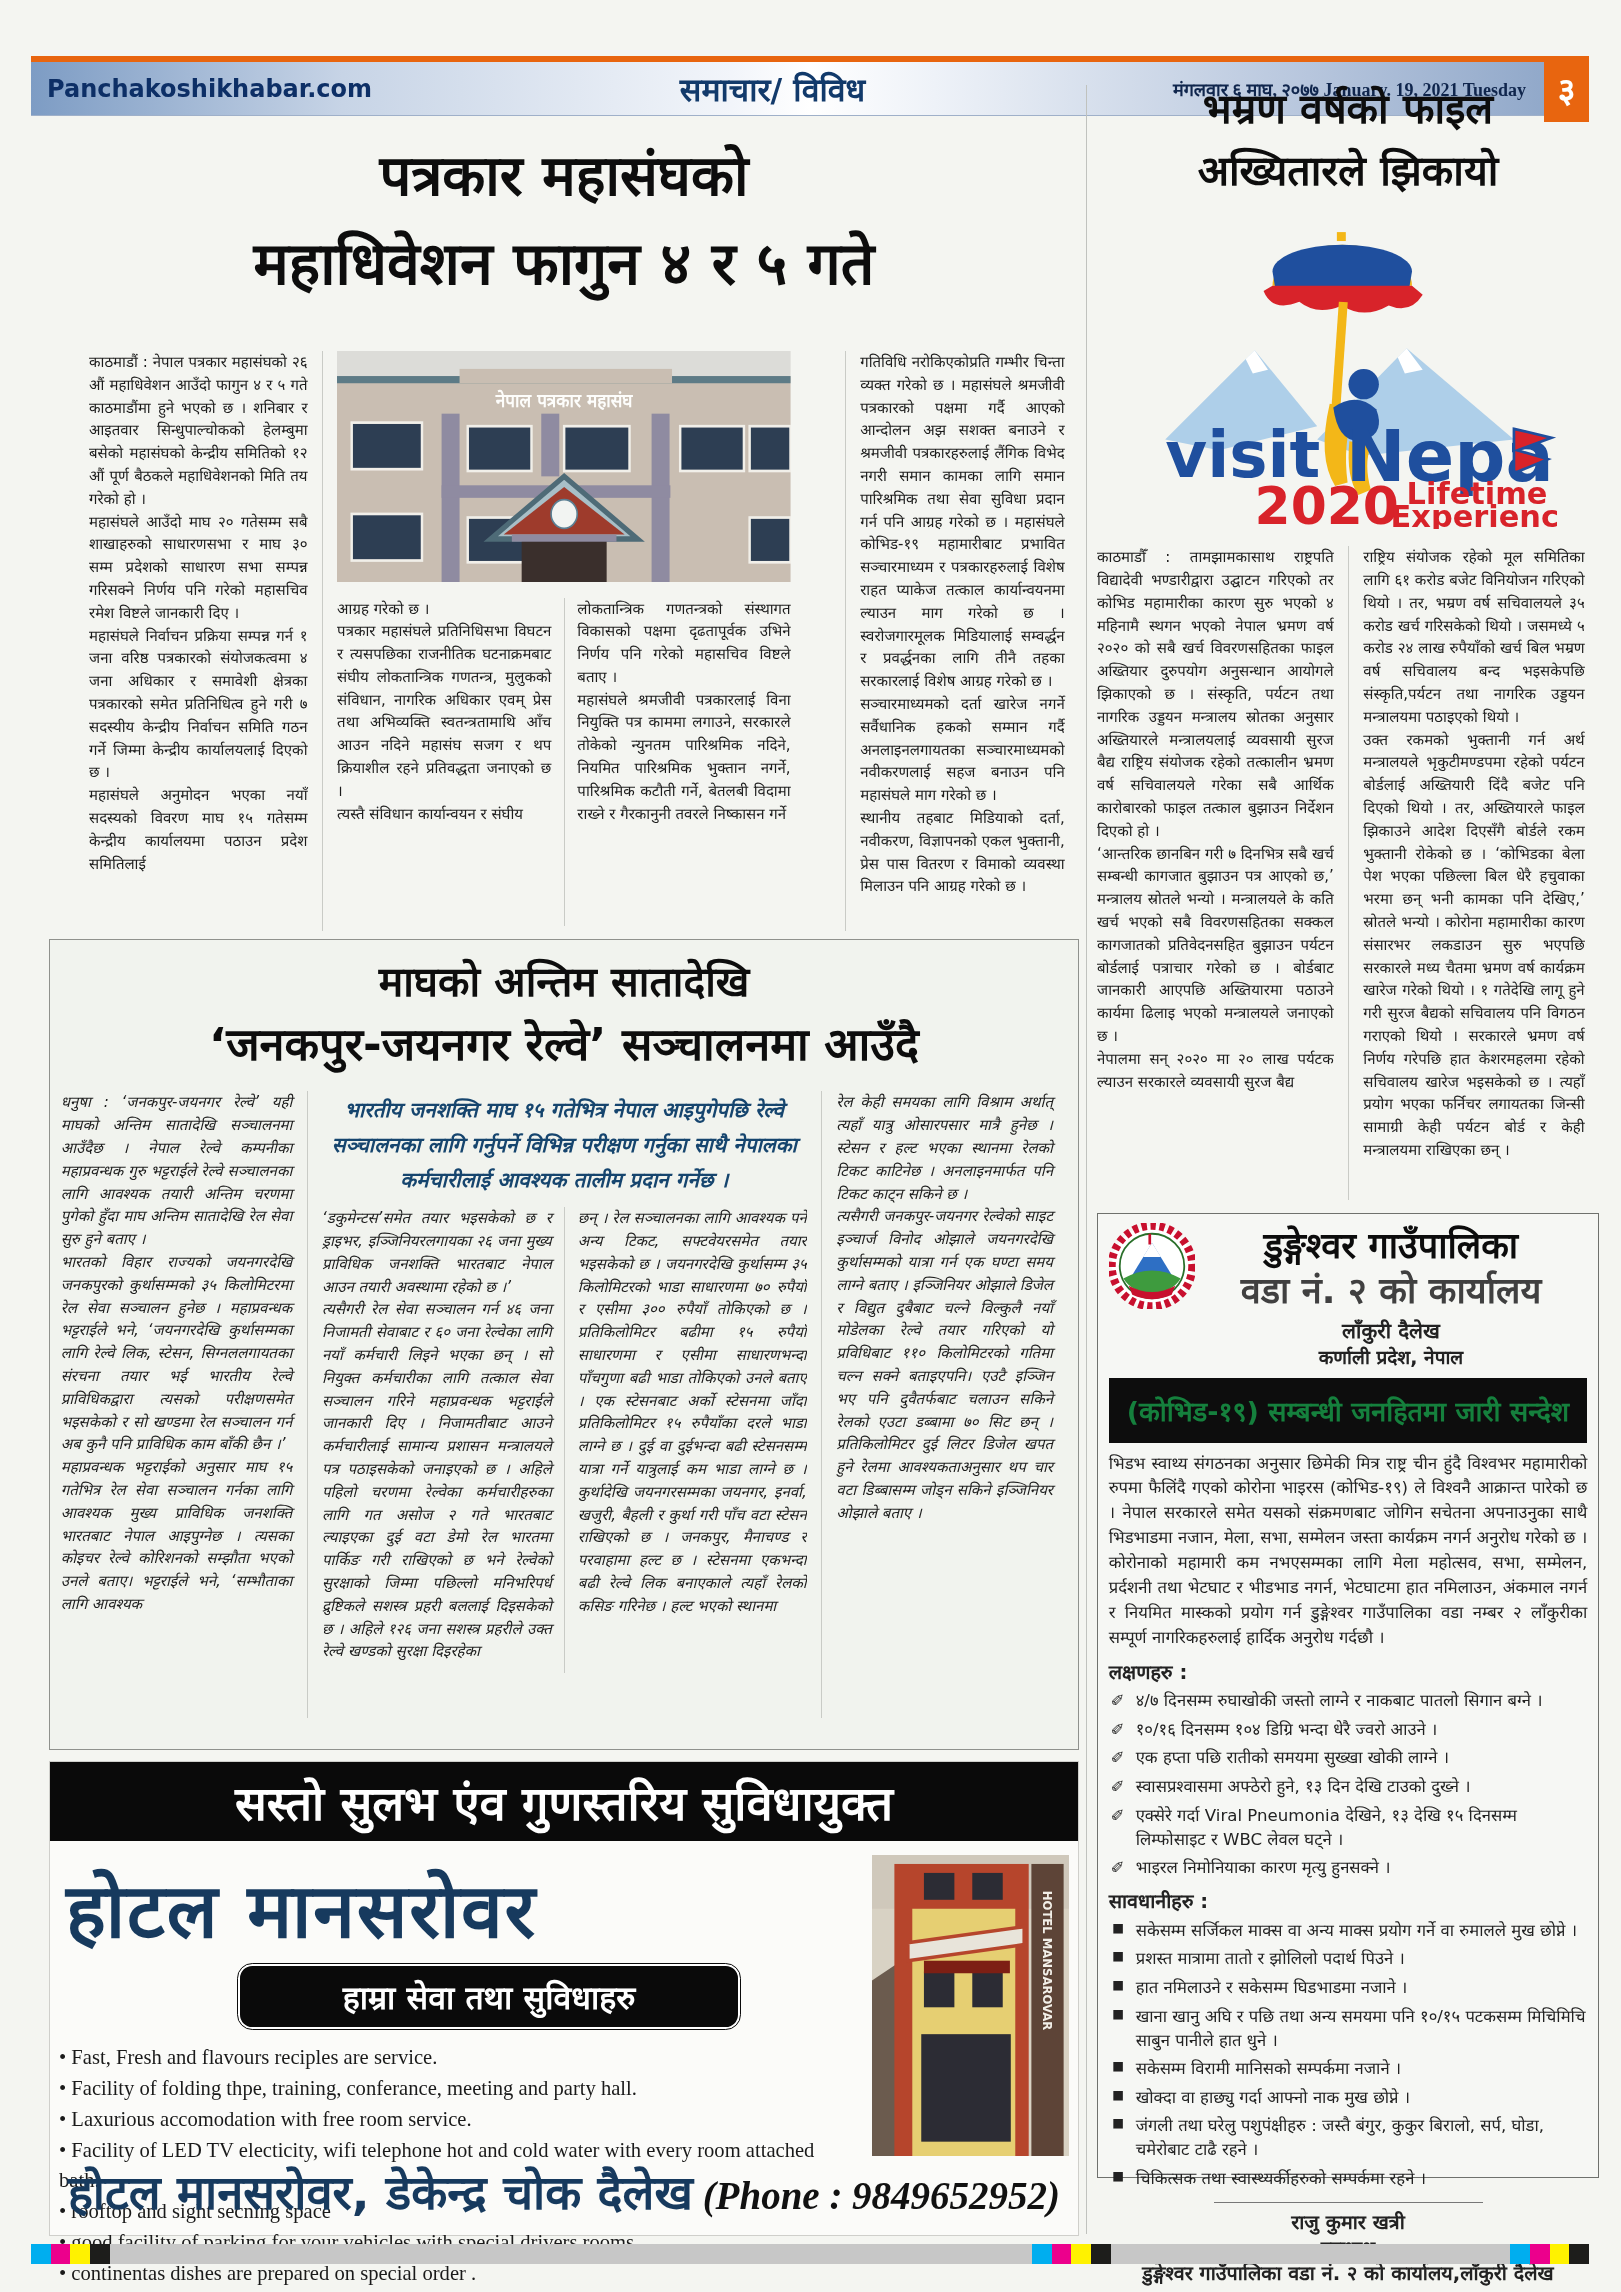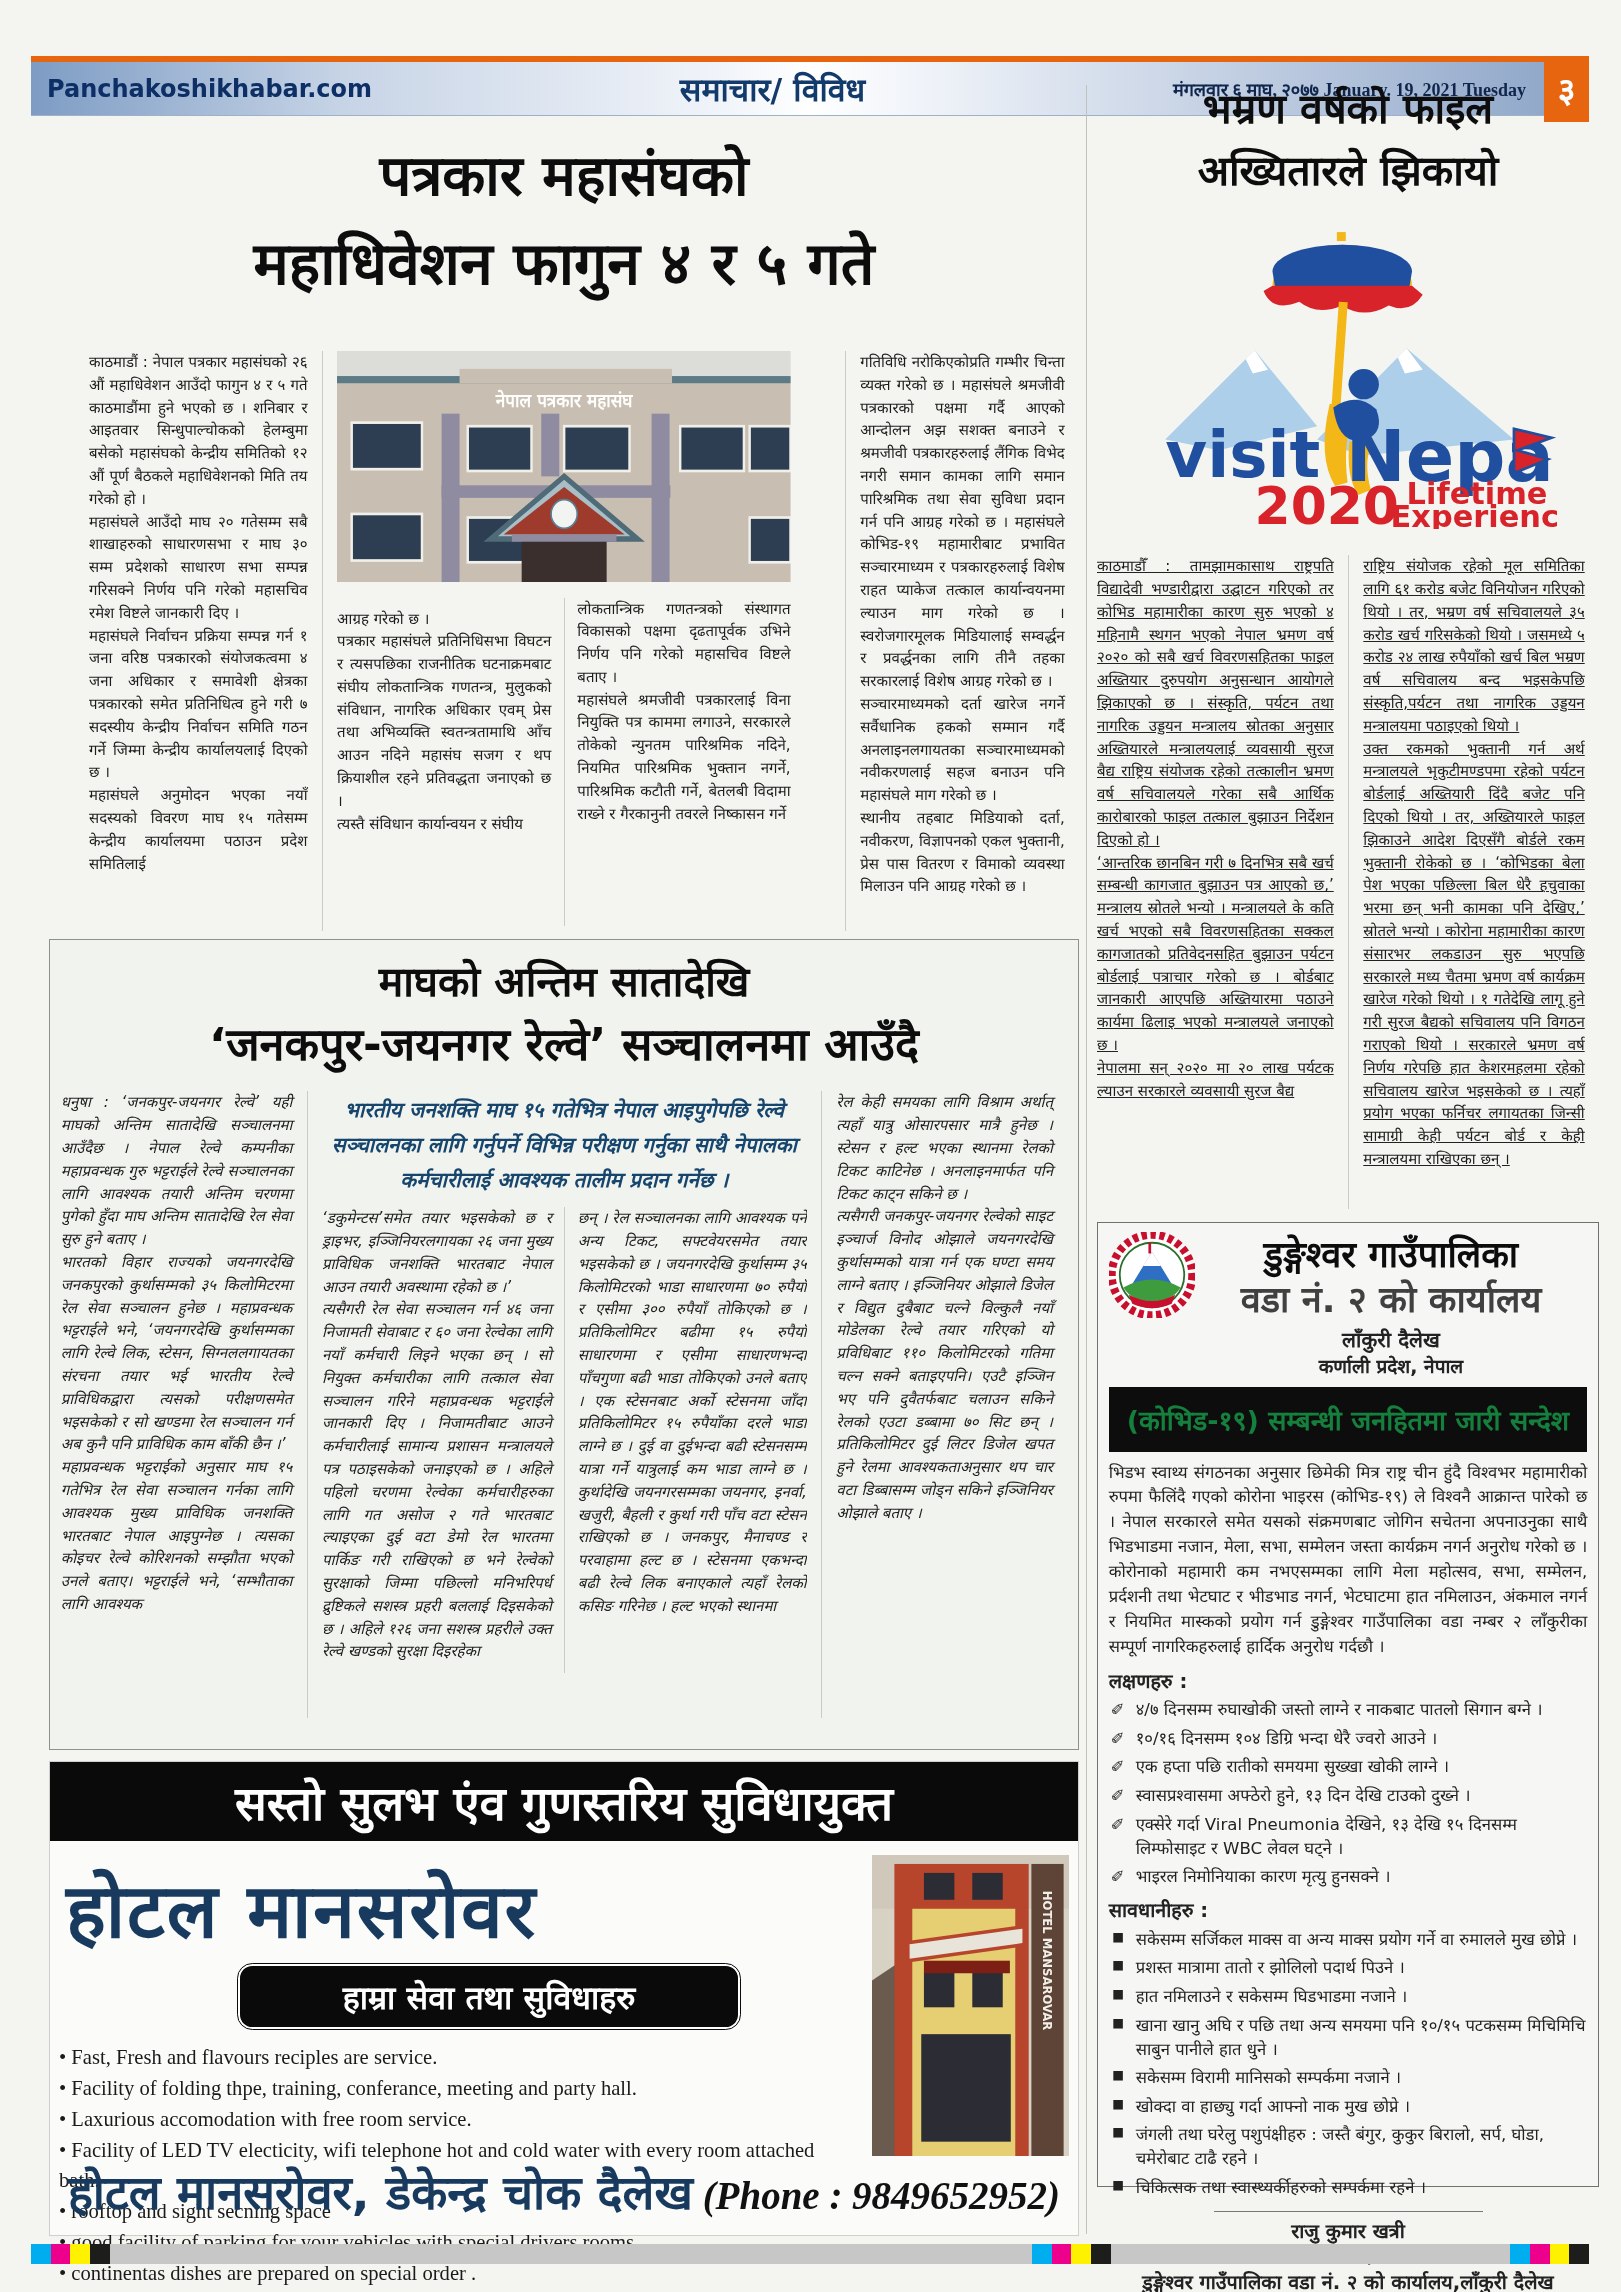--- a/index.html
+++ b/index.html
@@ -37,21 +37,21 @@
   .cols > * { padding-right:14.3px; }
   
   .main-headline { position:absolute; left:49px; top:133px; width:1030px; text-align:center; color:#0d0d0d; }
   .main-headline .l1 { font-size:56px; font-weight:bold; line-height:1.55; }
   .main-headline .l2 { font-size:59px; font-weight:bold; line-height:1.5; }
   .main-story { position:absolute; left:49px; top:351px; width:1030px; height:580px; }
   .main-story .c-side { width:253px; height:580px;margin-left:40px; }
   .main-story .c-mid { width:525px; }
   .photo-fig { width:100%; height:231px; }
   .mid-cols { display:flex; margin-top:12.5px; height:328px; }
-  .mid-cols > div:first-child { padding-right:12.5px; width:50%;margin-top:10px; }
+  .mid-cols > div:first-child { padding-right:12.5px; width:50%; }
   .mid-cols > div:last-child { border-left:0.9px solid #c9cbc6; padding-left:12.5px; width:50%; }
   
   .rail-box { position:absolute; left:49px; top:939px; width:1030px; height:811px; border:0.9px solid #8f918d; background:#f1f3ee; padding:12.5px 10.7px 7.2px; }
   .rail-head { text-align:center; color:#0d0d0d; }
   .rail-head .l1 { font-size:41px; font-weight:bold; line-height:1.45; }
   .rail-head .l2 { font-size:45px; font-weight:bold; line-height:1.45; }
   .rail-cols { margin-top:14.3px; height:627px;font-style:italic; }
   .rail-cols .c-side { width:251px; height:627px; }
   .rail-cols .c-mid { width:525px; }
   .standfirst { color:#16456e; font-size:20.6px; font-weight:bold; line-height:1.7; text-align:center; padding:1.8px 5.4px 9px; }
@@ -67,21 +67,21 @@
   .hotel-bullets li::before { content:"• "; }
   .hotel-footer { position:absolute; left:0; bottom:12.5px; width:100%; text-align:center; white-space:nowrap; }
   .hotel-footer .np { font-size:47px; font-weight:bold; color:#173a5e; }
   .hotel-footer .ph { font-size:39px; font-weight:bold; font-style:italic; font-family:"Liberation Serif", serif; color:#111; }
   .hotel-photo { position:absolute; right:9px; top:93px; width:197px; height:301px; }
   
   .right-col { position:absolute; left:1097px; top:79px; width:502px; }
   .right-headline { text-align:center; color:#0d0d0d; }
   .right-headline .l1, .right-headline .l2 { font-size:41px; font-weight:bold; line-height:1.5; }
   .visit-logo { display:block; margin:14.3px auto 0; }
-  .travel-cols { margin-top:26px; height:654px;text-decoration:underline; }
+  .travel-cols { margin-top:17px; height:654px; }
   .travel-cols > div { width:50%; height:654px; }
   
   .ward-box { margin-top:12.5px; border:1.8px solid #6f716d; background:#f6f7f4; padding:9px 10.7px 7.2px; height:965px; position:relative; }
   .ward-head { display:flex; align-items:flex-start; }
   .ward-emblem { width:86px; height:86px; flex:0 0 86px; }
   .ward-titles { flex:1; text-align:center; }
   .ward-titles .t1 { font-size:36px; font-weight:bold; color:#0c0c0c; line-height:1.25; }
   .ward-titles .t2 { font-size:36px; font-weight:bold; color:#404040; line-height:1.25; }
   .ward-titles .s1 { font-size:20.6px; font-weight:bold; margin-top:3.6px; }
   .ward-titles .s2 { font-size:19px; font-weight:bold; }

